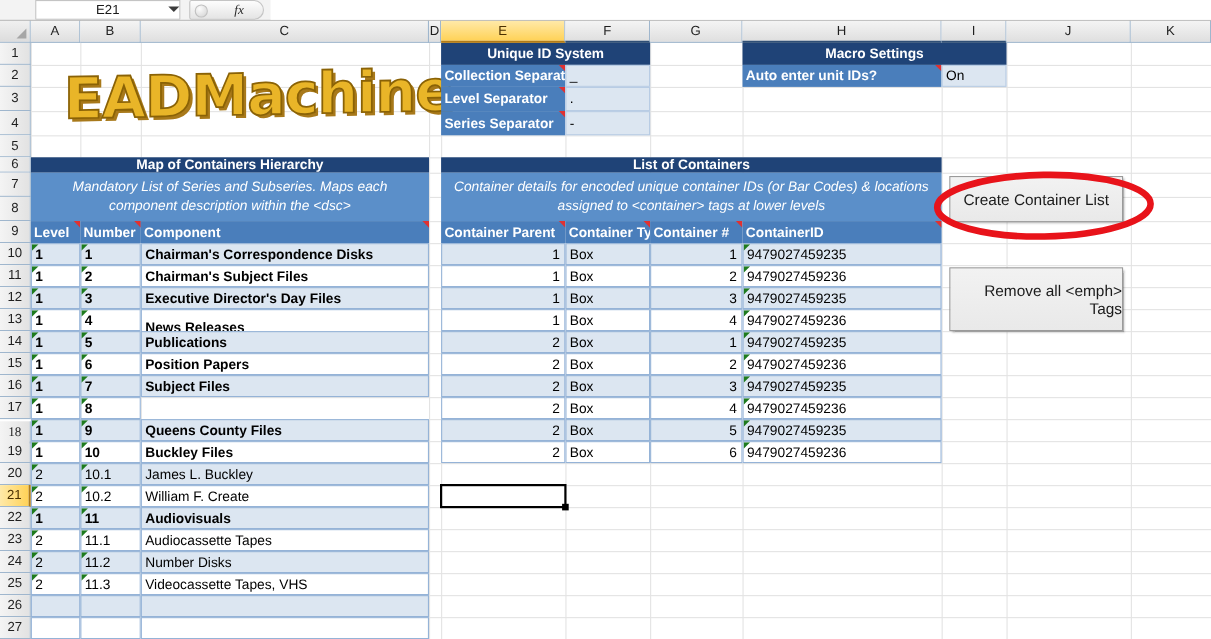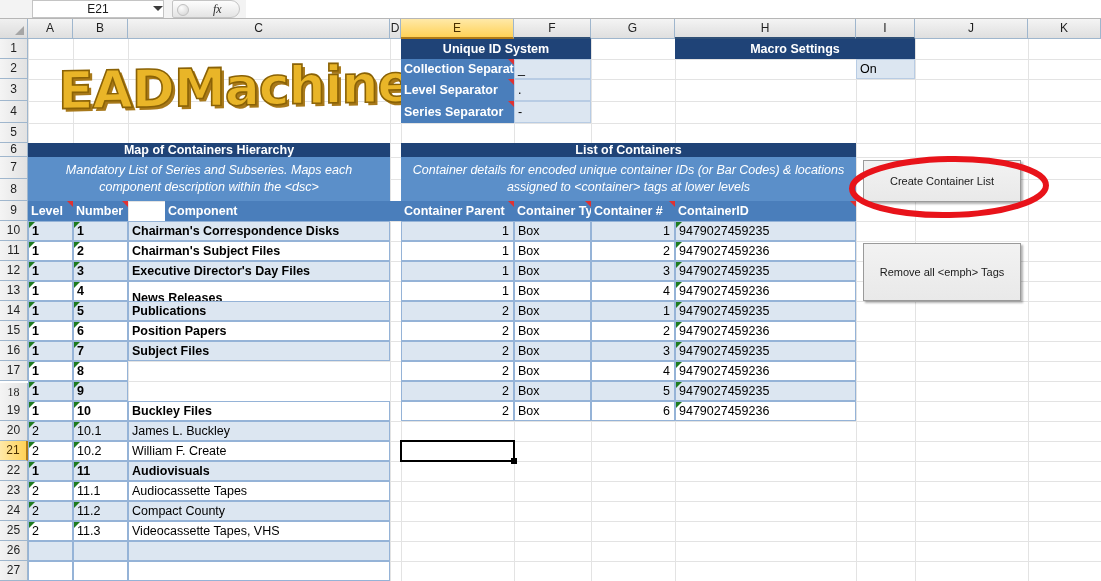--- a/index.html
+++ b/index.html
@@ -173,23 +173,23 @@
     white-space: nowrap;
     transform: skewY(-1.2deg);
   }
 
   
   .macro-btn {
     position: absolute;
     background: linear-gradient(#f2f2f2,#e9e9e9);
     border: 1px solid #9a9a9a;
     box-shadow: 2px 2px 2px rgba(0,0,0,0.30);
-    font-size: 11px; color: #1a1a1a;
+    font-size: 14px; color: #1a1a1a;
     display: flex; align-items: center; justify-content: center;
-    text-align: center;
+    text-align: right;
   }
 
   
   #selection {
     position: absolute;
     border: 2px solid #000;
     background: transparent;
   }
   #fill-handle {
     position: absolute;
@@ -306,26 +306,27 @@
       <div class="gl-h" style="top: 522px;"></div>
       <div id="logo" style="left: 30px; top: 18px;">EADMachine</div>
       <div class="cell band-title" style="left: 373px; top: 0px; width: 190px; height: 20px;">Unique ID System</div>
       <div class="cell set-label pad-l" style="left: 373px; top: 20px; width: 113px; height: 20px;">Collection Separator<div class="red-tri"></div></div>
       <div class="cell set-value pad-l" style="left: 486px; top: 20px; width: 77px; height: 20px;">_</div>
       <div class="cell set-label pad-l" style="left: 373px; top: 40px; width: 113px; height: 22px;">Level Separator<div class="red-tri"></div></div>
       <div class="cell set-value pad-l" style="left: 486px; top: 40px; width: 77px; height: 22px;">.</div>
       <div class="cell set-label pad-l" style="left: 373px; top: 62px; width: 113px; height: 22px;">Series Separator<div class="red-tri"></div></div>
       <div class="cell set-value pad-l" style="left: 486px; top: 62px; width: 77px; height: 22px;">-</div>
       <div class="cell band-title" style="left: 647px; top: 0px; width: 240px; height: 20px;">Macro Settings</div>
+      <div class="cell set-label pad-l" style="left: 647px; top: 20px; width: 181px; height: 20px;">Auto enter unit IDs?<div class="red-tri"></div></div>
       <div class="cell set-value pad-l" style="left: 828px; top: 20px; width: 59px; height: 20px;">On</div>
       <div class="cell band-title" style="left: 0px; top: 104px; width: 362px; height: 14px;">Map of Containers Hierarchy</div>
       <div class="cell band-sub" style="left: 0px; top: 118px; width: 362px; height: 44px; white-space: normal; line-height: 17px; padding: 0px 6px;">Mandatory List of Series and Subseries. Maps each component description within the &lt;dsc&gt;</div>
       <div class="cell band-head pad-l" style="left: 0px; top: 162px; width: 45px; height: 20px;">Level<div class="red-tri"></div></div>
       <div class="cell band-head pad-l" style="left: 45px; top: 162px; width: 55px; height: 20px;">Number<div class="red-tri"></div></div>
-      <div class="cell band-head pad-l" style="left: 100px; top: 162px; width: 262px; height: 20px; margin-left: 37px;">Component<div class="red-tri"></div></div>
+      <div class="cell band-head pad-l" style="left: 100px; top: 162px; width: 262px; height: 20px;">Component<div class="red-tri"></div></div>
       <div class="cell rowband-a bold tbl-border pad-l" style="left: 0px; top: 182px; width: 45px; height: 20px;">1<div class="green-tri"></div></div>
       <div class="cell rowband-a bold tbl-border pad-l" style="left: 45px; top: 182px; width: 55px; height: 20px;">1<div class="green-tri"></div></div>
       <div class="cell rowband-a bold tbl-border pad-l" style="left: 100px; top: 182px; width: 262px; height: 20px;">Chairman's Correspondence Disks</div>
       <div class="cell rowband-b bold tbl-border pad-l" style="left: 0px; top: 202px; width: 45px; height: 20px;">1<div class="green-tri"></div></div>
       <div class="cell rowband-b bold tbl-border pad-l" style="left: 45px; top: 202px; width: 55px; height: 20px;">2<div class="green-tri"></div></div>
       <div class="cell rowband-b bold tbl-border pad-l" style="left: 100px; top: 202px; width: 262px; height: 20px;">Chairman's Subject Files</div>
       <div class="cell rowband-a bold tbl-border pad-l" style="left: 0px; top: 222px; width: 45px; height: 20px;">1<div class="green-tri"></div></div>
       <div class="cell rowband-a bold tbl-border pad-l" style="left: 45px; top: 222px; width: 55px; height: 20px;">3<div class="green-tri"></div></div>
       <div class="cell rowband-a bold tbl-border pad-l" style="left: 100px; top: 222px; width: 262px; height: 20px;">Executive Director's Day Files</div>
       <div class="cell rowband-b bold tbl-border pad-l" style="left: 0px; top: 242px; width: 45px; height: 20px;">1<div class="green-tri"></div></div>
@@ -337,38 +338,39 @@
       <div class="cell rowband-b bold tbl-border pad-l" style="left: 0px; top: 282px; width: 45px; height: 20px;">1<div class="green-tri"></div></div>
       <div class="cell rowband-b bold tbl-border pad-l" style="left: 45px; top: 282px; width: 55px; height: 20px;">6<div class="green-tri"></div></div>
       <div class="cell rowband-b bold tbl-border pad-l" style="left: 100px; top: 282px; width: 262px; height: 20px;">Position Papers</div>
       <div class="cell rowband-a bold tbl-border pad-l" style="left: 0px; top: 302px; width: 45px; height: 20px;">1<div class="green-tri"></div></div>
       <div class="cell rowband-a bold tbl-border pad-l" style="left: 45px; top: 302px; width: 55px; height: 20px;">7<div class="green-tri"></div></div>
       <div class="cell rowband-a bold tbl-border pad-l" style="left: 100px; top: 302px; width: 262px; height: 20px;">Subject Files</div>
       <div class="cell rowband-b bold tbl-border pad-l" style="left: 0px; top: 322px; width: 45px; height: 20px;">1<div class="green-tri"></div></div>
       <div class="cell rowband-b bold tbl-border pad-l" style="left: 45px; top: 322px; width: 55px; height: 20px;">8<div class="green-tri"></div></div>
       <div class="cell rowband-a bold tbl-border pad-l" style="left: 0px; top: 342px; width: 45px; height: 20px;">1<div class="green-tri"></div></div>
       <div class="cell rowband-a bold tbl-border pad-l" style="left: 45px; top: 342px; width: 55px; height: 20px;">9<div class="green-tri"></div></div>
+      <div class="cell rowband-a bold tbl-border pad-l" style="left: 100px; top: 342px; width: 262px; height: 20px;">Queens County Files</div>
       <div class="cell rowband-b bold tbl-border pad-l" style="left: 0px; top: 362px; width: 45px; height: 20px;">1<div class="green-tri"></div></div>
       <div class="cell rowband-b bold tbl-border pad-l" style="left: 45px; top: 362px; width: 55px; height: 20px;">10<div class="green-tri"></div></div>
       <div class="cell rowband-b bold tbl-border pad-l" style="left: 100px; top: 362px; width: 262px; height: 20px;">Buckley Files</div>
       <div class="cell rowband-a tbl-border pad-l" style="left: 0px; top: 382px; width: 45px; height: 20px;">2<div class="green-tri"></div></div>
       <div class="cell rowband-a tbl-border pad-l" style="left: 45px; top: 382px; width: 55px; height: 20px;">10.1<div class="green-tri"></div></div>
       <div class="cell rowband-a tbl-border pad-l" style="left: 100px; top: 382px; width: 262px; height: 20px;">James L. Buckley</div>
       <div class="cell rowband-b tbl-border pad-l" style="left: 0px; top: 402px; width: 45px; height: 20px;">2<div class="green-tri"></div></div>
       <div class="cell rowband-b tbl-border pad-l" style="left: 45px; top: 402px; width: 55px; height: 20px;">10.2<div class="green-tri"></div></div>
       <div class="cell rowband-b tbl-border pad-l" style="left: 100px; top: 402px; width: 262px; height: 20px;">William F. Create</div>
       <div class="cell rowband-a bold tbl-border pad-l" style="left: 0px; top: 422px; width: 45px; height: 20px;">1<div class="green-tri"></div></div>
       <div class="cell rowband-a bold tbl-border pad-l" style="left: 45px; top: 422px; width: 55px; height: 20px;">11<div class="green-tri"></div></div>
       <div class="cell rowband-a bold tbl-border pad-l" style="left: 100px; top: 422px; width: 262px; height: 20px;">Audiovisuals</div>
       <div class="cell rowband-b tbl-border pad-l" style="left: 0px; top: 442px; width: 45px; height: 20px;">2<div class="green-tri"></div></div>
       <div class="cell rowband-b tbl-border pad-l" style="left: 45px; top: 442px; width: 55px; height: 20px;">11.1<div class="green-tri"></div></div>
       <div class="cell rowband-b tbl-border pad-l" style="left: 100px; top: 442px; width: 262px; height: 20px;">Audiocassette Tapes</div>
       <div class="cell rowband-a tbl-border pad-l" style="left: 0px; top: 462px; width: 45px; height: 20px;">2<div class="green-tri"></div></div>
       <div class="cell rowband-a tbl-border pad-l" style="left: 45px; top: 462px; width: 55px; height: 20px;">11.2<div class="green-tri"></div></div>
-      <div class="cell rowband-a tbl-border pad-l" style="left: 100px; top: 462px; width: 262px; height: 20px;">Compact County</div>
+      <div class="cell rowband-a tbl-border pad-l" style="left: 100px; top: 462px; width: 262px; height: 20px;">Number Disks</div>
       <div class="cell rowband-b tbl-border pad-l" style="left: 0px; top: 482px; width: 45px; height: 20px;">2<div class="green-tri"></div></div>
       <div class="cell rowband-b tbl-border pad-l" style="left: 45px; top: 482px; width: 55px; height: 20px;">11.3<div class="green-tri"></div></div>
       <div class="cell rowband-b tbl-border pad-l" style="left: 100px; top: 482px; width: 262px; height: 20px;">Videocassette Tapes, VHS</div>
       <div class="cell rowband-a tbl-border pad-l" style="left: 0px; top: 502px; width: 45px; height: 20px;"></div>
       <div class="cell rowband-a tbl-border pad-l" style="left: 45px; top: 502px; width: 55px; height: 20px;"></div>
       <div class="cell rowband-a tbl-border pad-l" style="left: 100px; top: 502px; width: 262px; height: 20px;"></div>
       <div class="cell rowband-b tbl-border pad-l" style="left: 0px; top: 522px; width: 45px; height: 20px;"></div>
       <div class="cell rowband-b tbl-border pad-l" style="left: 45px; top: 522px; width: 55px; height: 20px;"></div>
       <div class="cell rowband-b tbl-border pad-l" style="left: 100px; top: 522px; width: 262px; height: 20px;"></div>
       <div class="cell band-title" style="left: 373px; top: 104px; width: 455px; height: 14px;">List of Containers</div>

